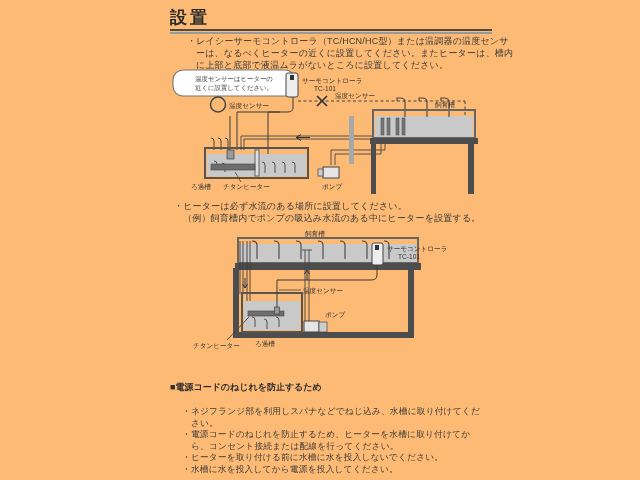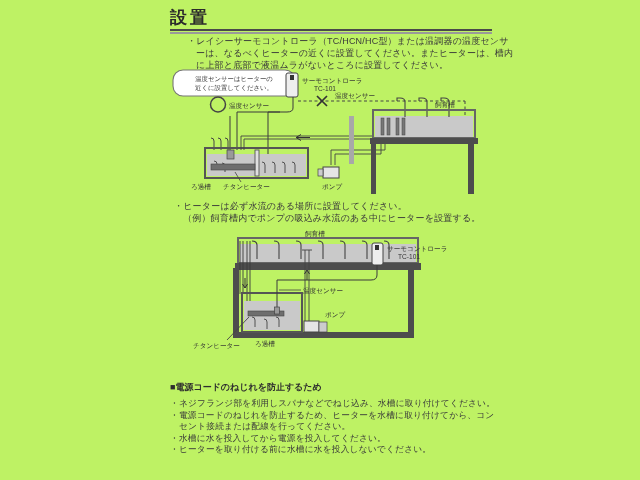--- a/index.html
+++ b/index.html
@@ -1,36 +1,36 @@
 <!DOCTYPE html>
 <html><head>
 <meta charset="utf-8">
 <style>
   html,body{margin:0;padding:0;background:#fff;}
   .page{
-    position:relative;width:640px;height:480px;background:#bef264;overflow:hidden;
+    position:relative;width:640px;height:480px;background:#fdba74;overflow:hidden;
     font-family:"Liberation Sans",sans-serif;color:#333;
   }
   .page-title{
     position:absolute;left:170px;top:6px;font-size:17px;font-weight:bold;
     letter-spacing:3px;color:#2b2b2b;
   }
   .title-rule{position:absolute;left:170px;top:29px;width:322px;height:5px;}
   .title-rule .dark{height:2px;background:#4a4a4a;}
   .title-rule .light{height:2.5px;background:#9a9a9a;margin-top:0.5px;}
   .body-text{
     position:absolute;font-size:9px;line-height:12px;color:#3a3a3a;
     letter-spacing:0.2px;
   }
   .intro{left:171px;top:35px;width:318px;padding-left:9px;text-indent:-9px;margin-left:16px;}
   .flow-note{left:174px;top:200px;width:318px;}
   .flow-note .l2{padding-left:9px;}
   .caution{position:absolute;left:170px;top:381px;width:328px;}
   .caution-heading{font-size:9px;font-weight:bold;color:#2e2e2e;margin:0 0 4px 0;}
-  .caution-list{list-style:none;margin:0;padding:0;}
+  .caution-list{list-style:none;margin:12px;padding:0;}
   .caution-list li{
     font-size:8.7px;line-height:11.6px;color:#3a3a3a;
     padding-left:9px;text-indent:-9px;letter-spacing:0.2px;
   }
   svg{position:absolute;overflow:visible;}
   svg text{font-family:"Liberation Sans",sans-serif;fill:#333;}
   .lbl{font-size:6.6px;}
   .lbl-s{font-size:6.4px;}
 </style>
 </head>
@@ -146,18 +146,18 @@
     <text class="lbl" x="70" y="118">ろ過槽</text>
     <line x1="42" y1="112" x2="64" y2="89" stroke="#444" stroke-width="0.9"></line>
     <text class="lbl" x="8" y="120">チタンヒーター</text>
   </svg>
 
   <div class="caution">
     <div class="caution-heading">■電源コードのねじれを防止するため</div>
     <ul class="caution-list">
       <li>・ネジフランジ部を利用しスパナなどでねじ込み、水槽に取り付けてください。</li>
       <li>・電源コードのねじれを防止するため、ヒーターを水槽に取り付けてから、コンセント接続または配線を行ってください。</li>
+      <li>・ヒーターを取り付ける前に水槽に水を投入しないでください。</li>
       <li>・水槽に水を投入してから電源を投入してください。</li>
-      <li>・ヒーターを取り付ける前に水槽に水を投入しないでください。</li>
     </ul>
   </div>
 
 </div>
 
 </body></html>

